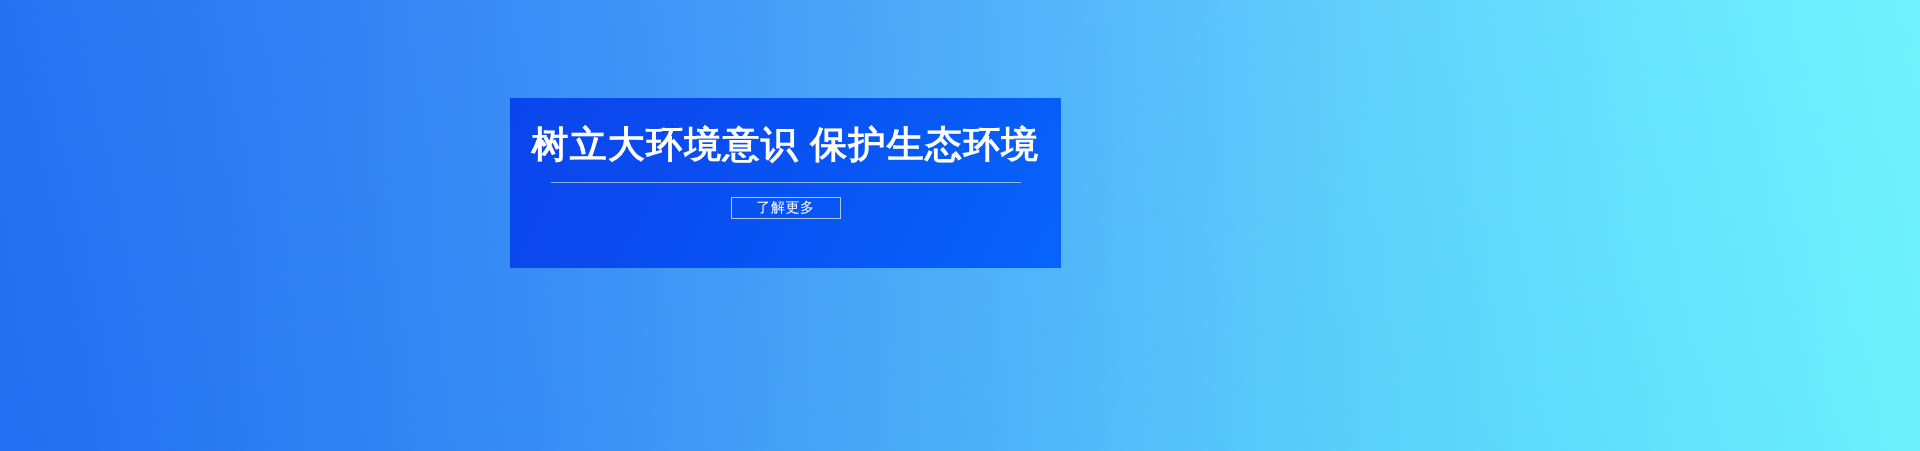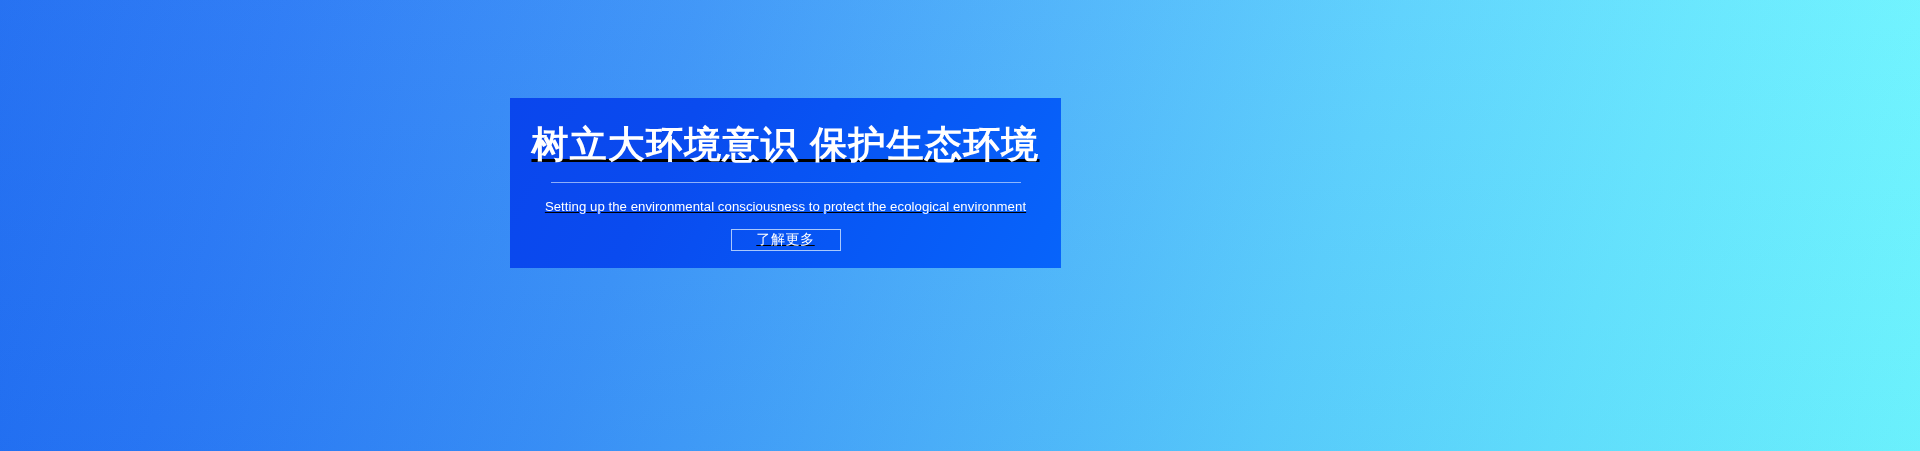--- a/index.html
+++ b/index.html
@@ -49,21 +49,20 @@
     top: 98px;
     width: 551px;
     height: 170px;
     background: linear-gradient(118deg, #0a46ed 0%, #0a4bef 30%, #0757f5 62%, #0764fb 100%);
     z-index: 2;
     display: flex;
     flex-direction: column;
     align-items: center;
     justify-content: flex-start;
     padding-top: 27px;
-    text-decoration: underline;
   }
 
   .headline {
     color: #ffffff;
     font-size: 37px;
     line-height: 1.08;
     font-weight: 700;
     letter-spacing: 1.2px;
     white-space: nowrap;
     text-align: center;
@@ -107,19 +106,18 @@
 <body>
 
 <div id="banner">
 
   <div class="panel">
 
     <h1 class="headline">树立大环境意识 保护生态环境</h1>
 
     <div class="divider"></div>
 
-    <p class="subtitle">Setting up the environmental consciousness to protect the ecological environment</p>
 
     <button class="cta">了解更多</button>
 
   </div>
 
 </div>
 
 </body></html>

